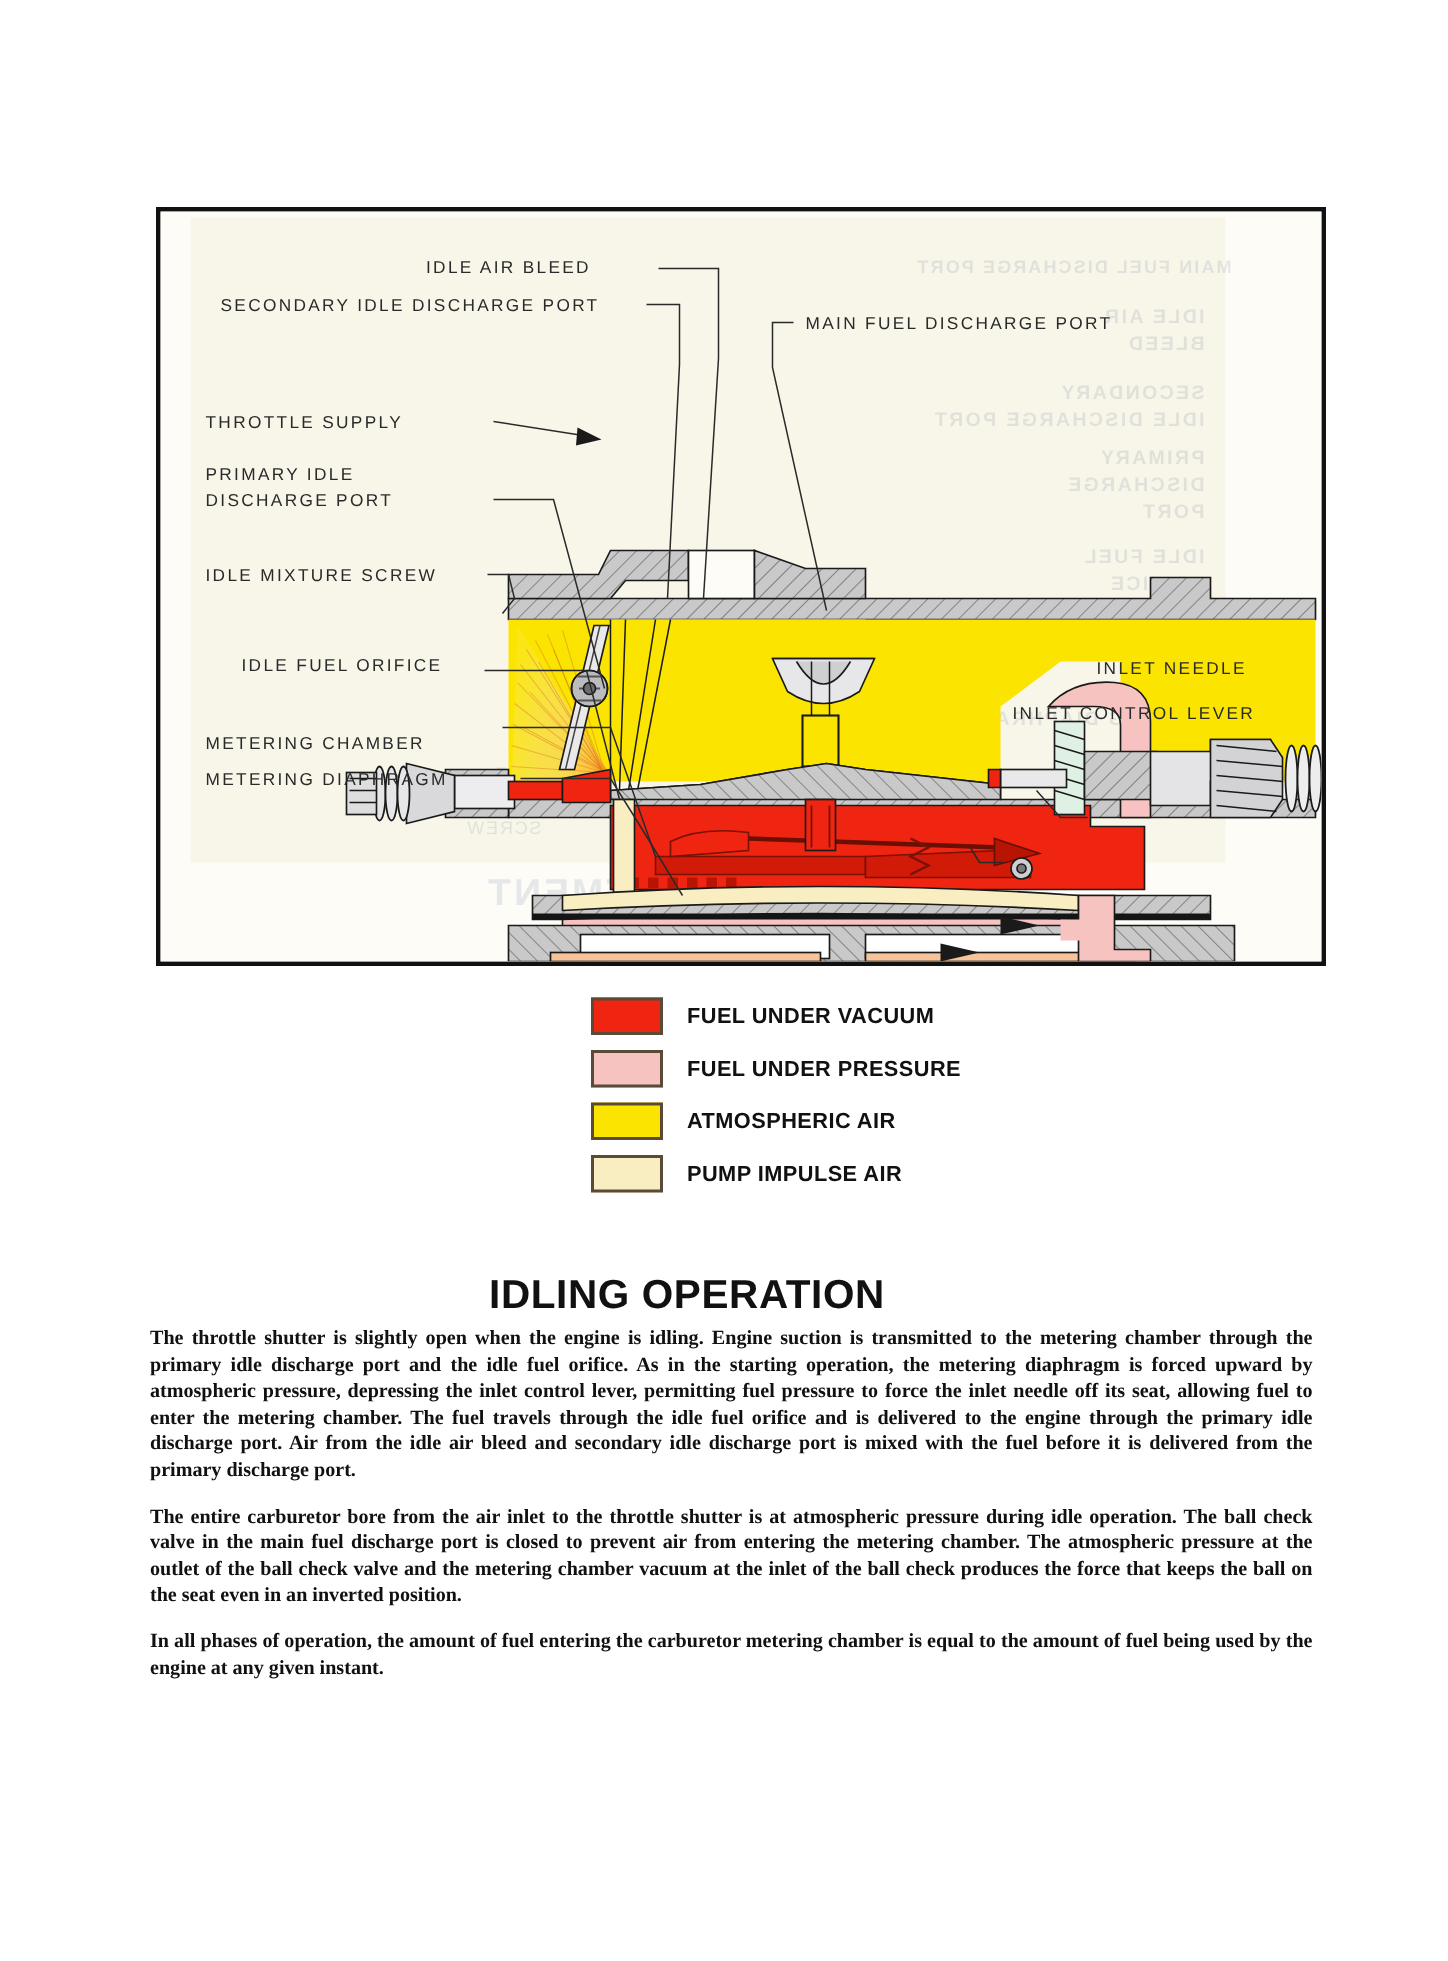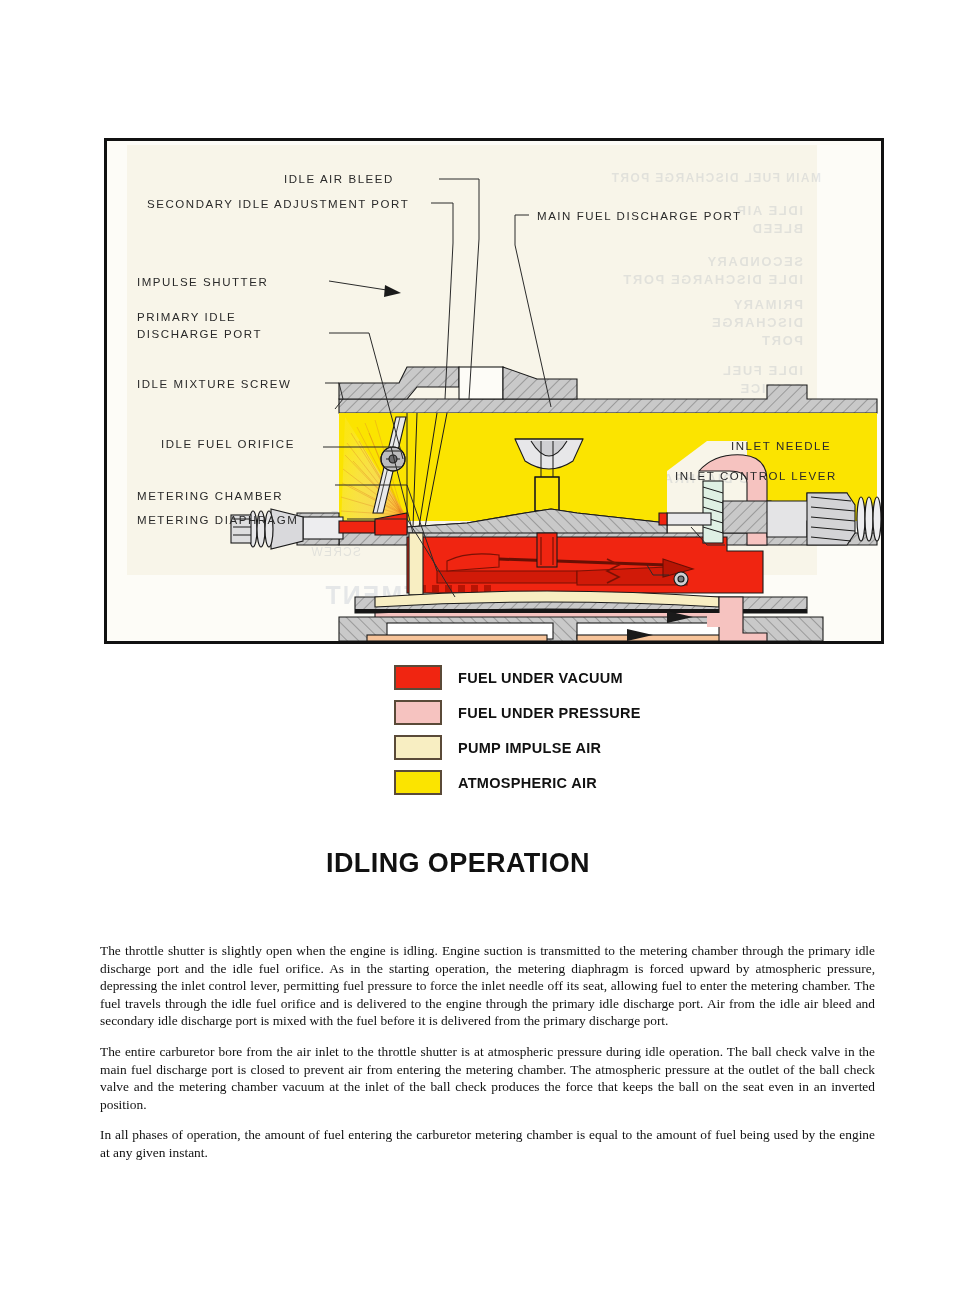--- a/index.html
+++ b/index.html
@@ -60,24 +60,25 @@
 
   
   .heading{
     position:absolute;left:0;top:848px;width:916px;text-align:center;
     font-family:"Liberation Sans",sans-serif;
     font-weight:700;font-size:27px;letter-spacing:.4px;color:#111;
   }
 
   
   .body{
-    position:absolute;left:100px;top:942px;width:775px;
+    position:absolute;left:100px;top:883px;width:775px;
     font-family:"Liberation Serif",serif;
     font-size:13.4px;line-height:17.6px;color:#111;
     text-align:justify;
+    font-weight:bold;
   }
   .body p{margin:0 0 13px 0;text-align:justify;}
   .body p:last-child{margin-bottom:0;}
 
   
   
   
   .art{position:absolute;left:0;top:0;width:780px;height:500px;}
   svg{display:block;}
 </style>
@@ -317,22 +318,22 @@
 
           <path d="M618,404 L600,404 L584,386"></path>
 
           <path d="M562,434 L546,434 L540,424"></path>
         </g>
       </g>
     </svg>
     </div>
 
     <div class="lbl" style="left:177px;top:31px;">IDLE AIR BLEED</div>
-    <div class="lbl" style="left:40px;top:56px;">SECONDARY IDLE ADJUSTMENT PORT</div>
-    <div class="lbl" style="left:30px;top:134px;">IMPULSE SHUTTER</div>
+    <div class="lbl" style="left:40px;top:56px;">SECONDARY IDLE DISCHARGE PORT</div>
+    <div class="lbl" style="left:30px;top:134px;">THROTTLE SUPPLY</div>
     <div class="lbl" style="left:30px;top:169px;">PRIMARY  IDLE</div>
     <div class="lbl" style="left:30px;top:186px;">DISCHARGE PORT</div>
     <div class="lbl" style="left:30px;top:236px;">IDLE MIXTURE SCREW</div>
     <div class="lbl" style="left:30px;top:296px;margin-left:24px;">IDLE FUEL ORIFICE</div>
     <div class="lbl" style="left:30px;top:348px;">METERING  CHAMBER</div>
     <div class="lbl" style="left:30px;top:372px;">METERING  DIAPHRAGM</div>
 
     <div class="lbl" style="left:430px;top:68px;">MAIN FUEL DISCHARGE PORT</div>
     <div class="lbl" style="left:624px;top:298px;">INLET  NEEDLE</div>
     <div class="lbl" style="left:568px;top:328px;">INLET CONTROL LEVER</div>
@@ -341,26 +342,26 @@
   <div class="legend">
     <div class="legend-row">
       <div class="sw" style="background:#f02511"></div>
       <div class="legend-label">FUEL UNDER VACUUM</div>
     </div>
     <div class="legend-row">
       <div class="sw" style="background:#f6c3c0"></div>
       <div class="legend-label">FUEL UNDER PRESSURE</div>
     </div>
     <div class="legend-row">
+      <div class="sw" style="background:#fbe400"></div>
+      <div class="legend-label">ATMOSPHERIC AIR</div>
+    </div>
+    <div class="legend-row">
       <div class="sw" style="background:#f8eec2"></div>
       <div class="legend-label">PUMP IMPULSE AIR</div>
-    </div>
-    <div class="legend-row">
-      <div class="sw" style="background:#fbe400"></div>
-      <div class="legend-label">ATMOSPHERIC AIR</div>
     </div>
   </div>
 
   <div class="heading">IDLING OPERATION</div>
 
   <div class="body">
     <p>The throttle shutter is slightly open when the engine is idling. Engine suction is transmitted to the metering chamber through the primary idle discharge port and the idle fuel orifice. As in the starting operation, the metering diaphragm is forced upward by atmospheric pressure, depressing the inlet control lever, permitting fuel pressure to force the inlet needle off its seat, allowing fuel to enter the metering chamber. The fuel travels through the idle fuel orifice and is delivered to the engine through the primary idle discharge port. Air from the idle air bleed and secondary idle discharge port is mixed with the fuel before it is delivered from the primary discharge port.</p>
     <p>The entire carburetor bore from the air inlet to the throttle shutter is at atmospheric pressure during idle operation. The ball check valve in the main fuel discharge port is closed to prevent air from entering the metering chamber. The atmospheric pressure at the outlet of the ball check valve and the metering chamber vacuum at the inlet of the ball check produces the force that keeps the ball on the seat even in an inverted position.</p>
     <p>In all phases of operation, the amount of fuel entering the carburetor metering chamber is equal to the amount of fuel being used by the engine at any given instant.</p>
   </div>

